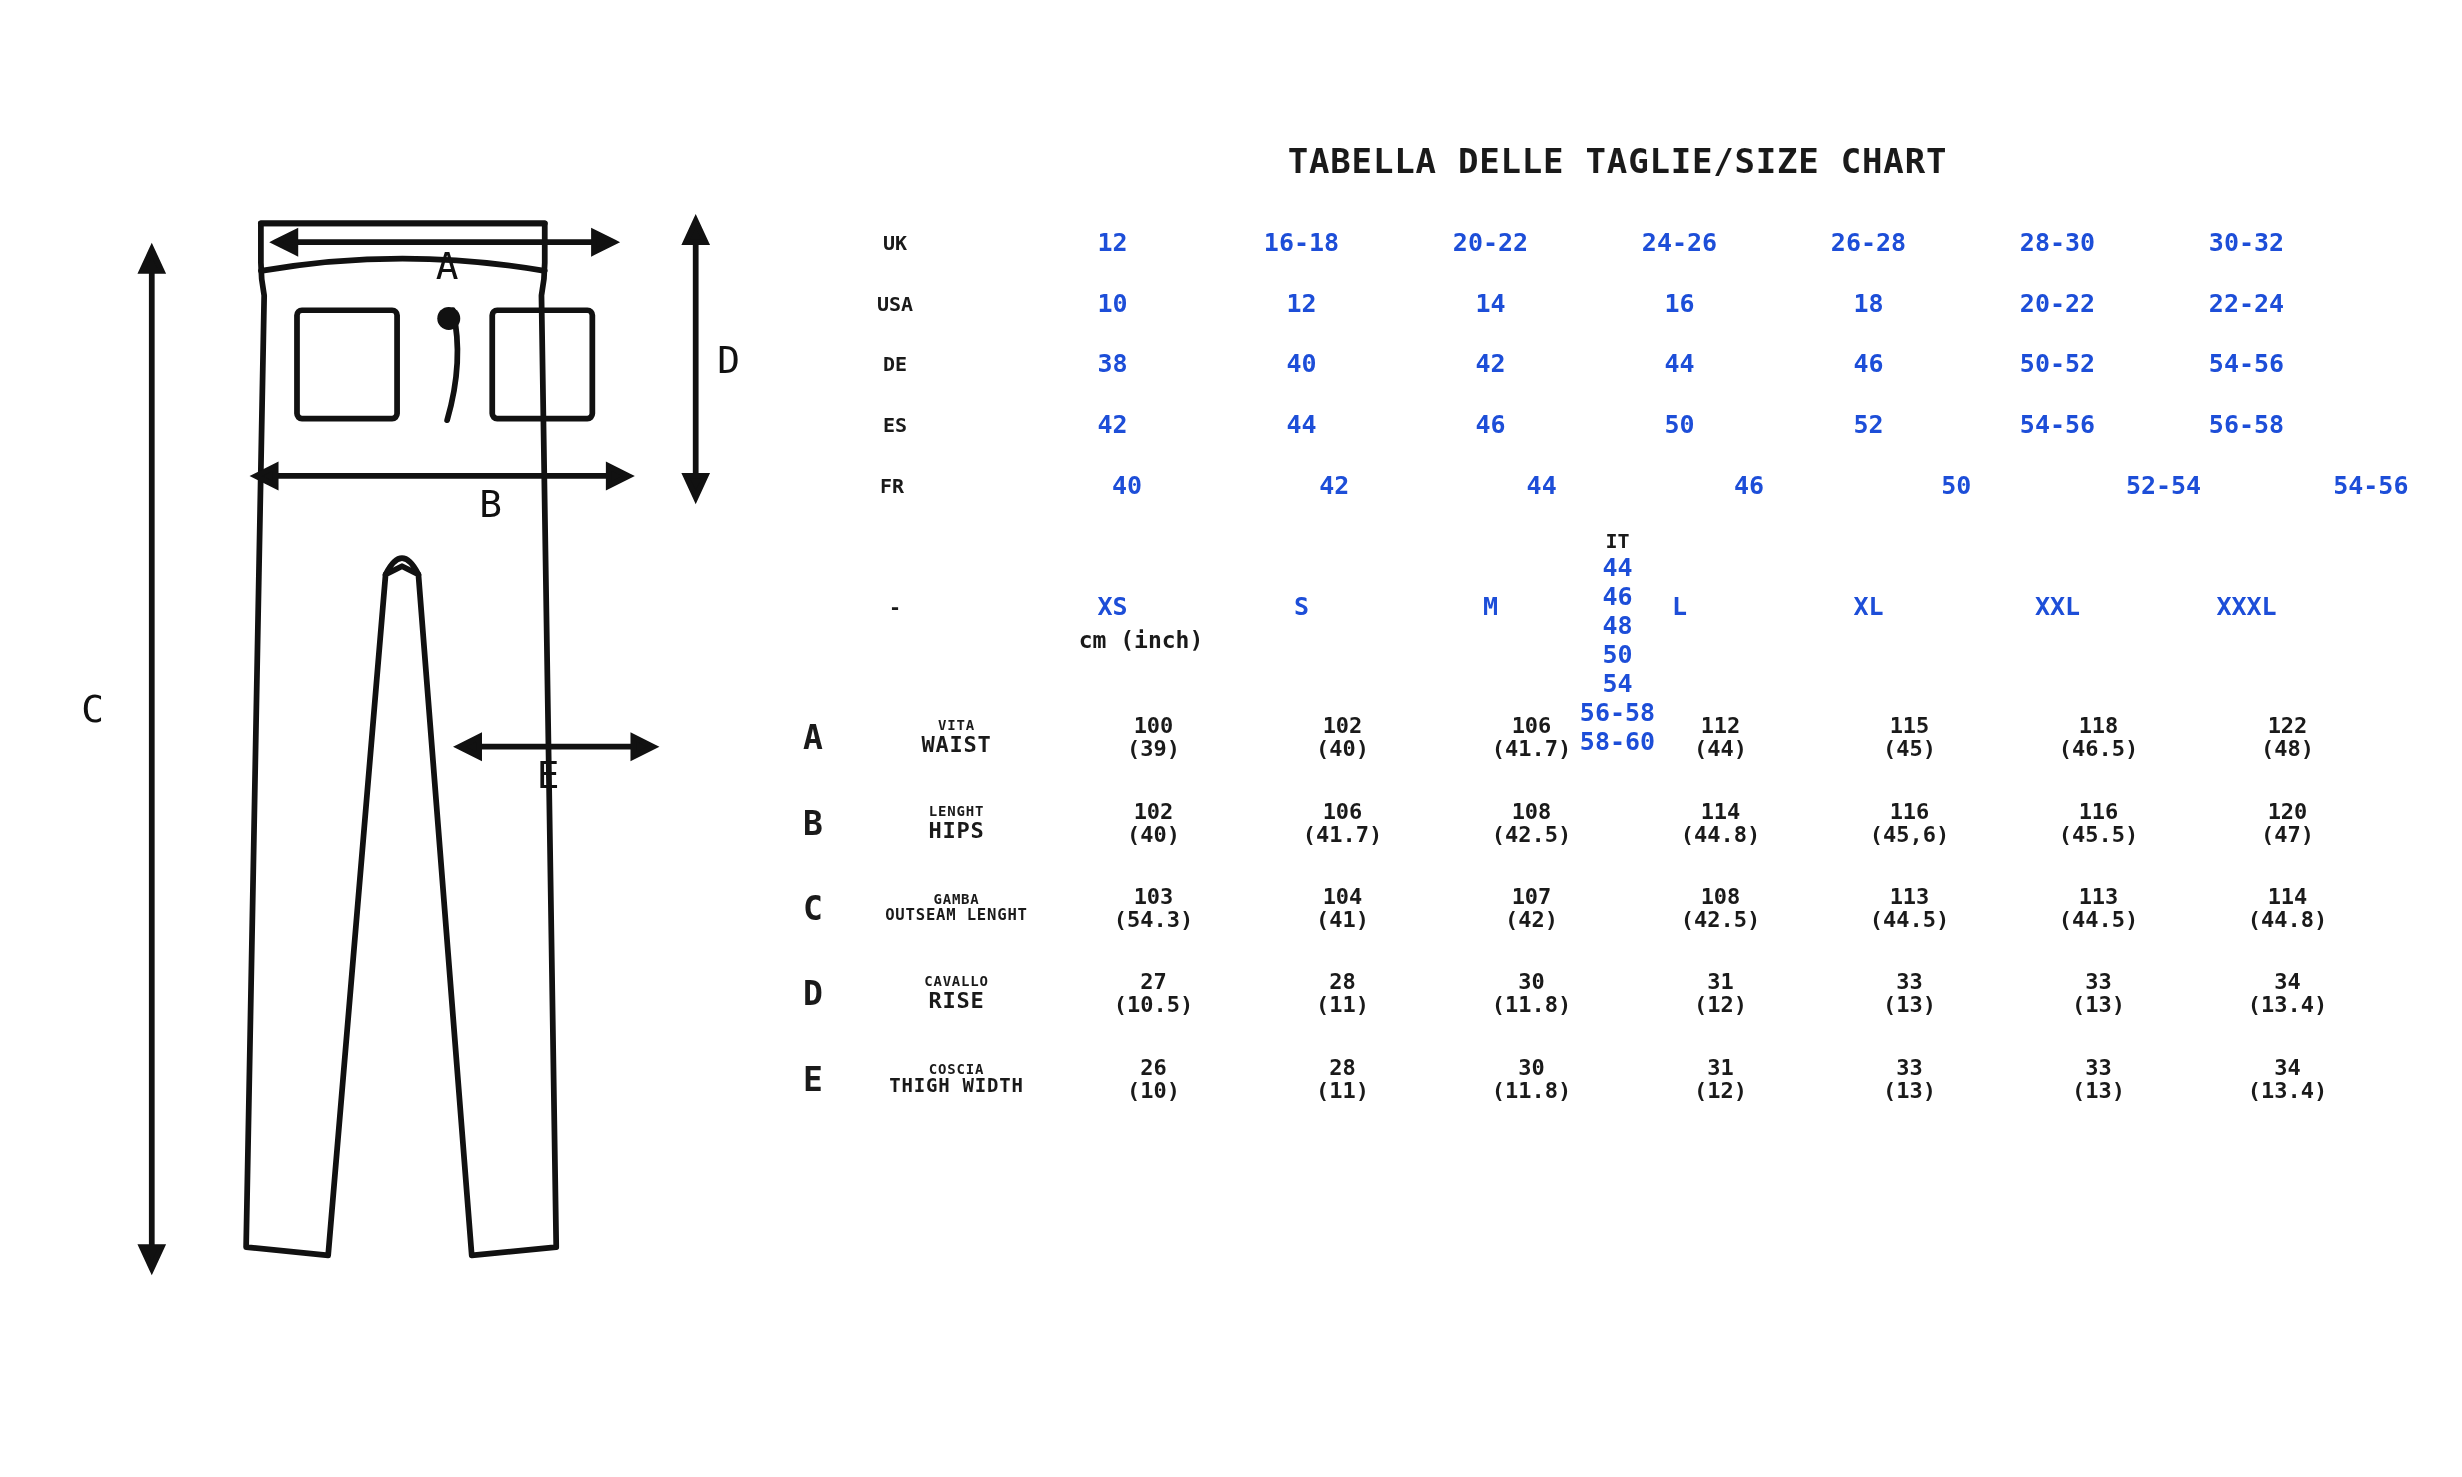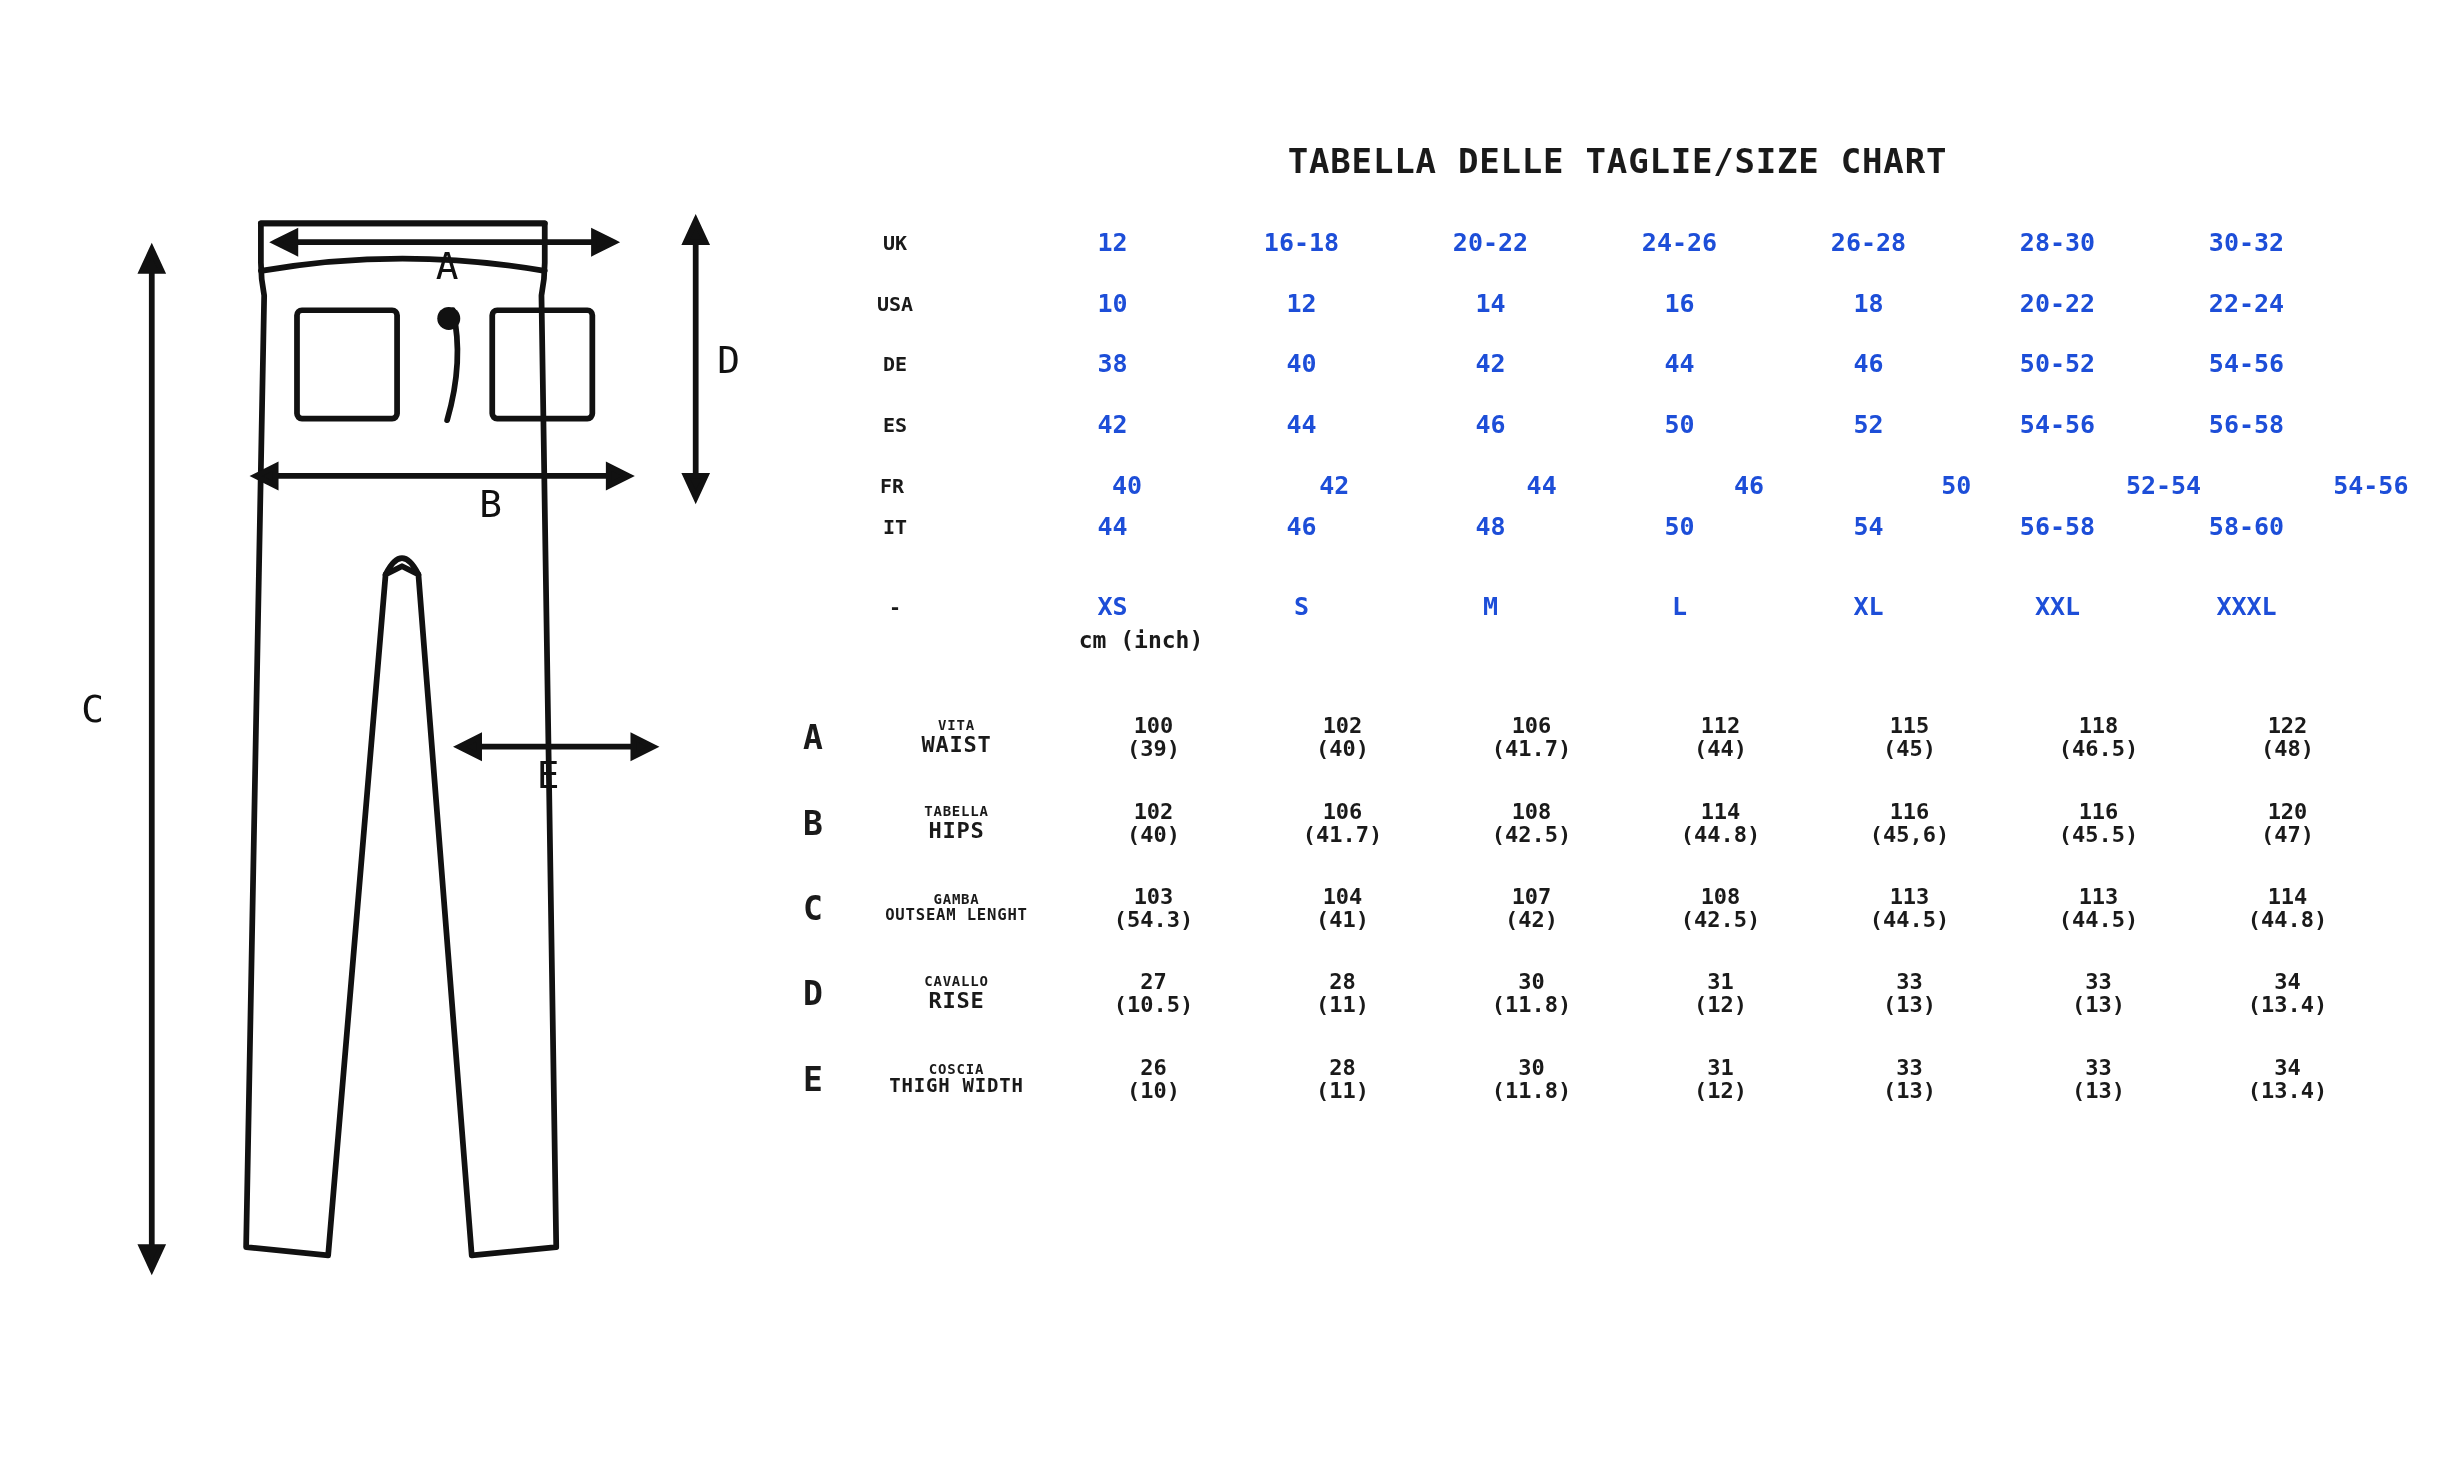--- a/index.html
+++ b/index.html
@@ -221,21 +221,21 @@
         <div class="c-label">FR</div>
         <div class="c-val">40</div>
         <div class="c-val">42</div>
         <div class="c-val">44</div>
         <div class="c-val">46</div>
         <div class="c-val">50</div>
         <div class="c-val">52-54</div>
         <div class="c-val">54-56</div>
       </div>
       <div class="band green" style="top: 421px;"></div>
-      <div class="row" style="top: 403px;">
+      <div class="row" style="top: 431px; flex-direction: column;">
         <div class="c-label">IT</div>
         <div class="c-val">44</div>
         <div class="c-val">46</div>
         <div class="c-val">48</div>
         <div class="c-val">50</div>
         <div class="c-val">54</div>
         <div class="c-val">56-58</div>
         <div class="c-val">58-60</div>
       </div>
       <div class="row" style="top: 483px;">
@@ -285,21 +285,21 @@
           <span class="in">(46.5)</span>
         </div>
         <div class="m-val">
           <span class="cm">122</span>
           <span class="in">(48)</span>
         </div>
       </div>
       <div class="mrow" style="top: 693px;">
         <div class="m-letter">B</div>
         <div class="m-name">
-          <span class="it">TABELLA</span>
+          <span class="it">LENGHT</span>
           <span class="en">HIPS</span>
         </div>
         <div class="m-val">
           <span class="cm">102</span>
           <span class="in">(40)</span>
         </div>
         <div class="m-val">
           <span class="cm">106</span>
           <span class="in">(41.7)</span>
         </div>

